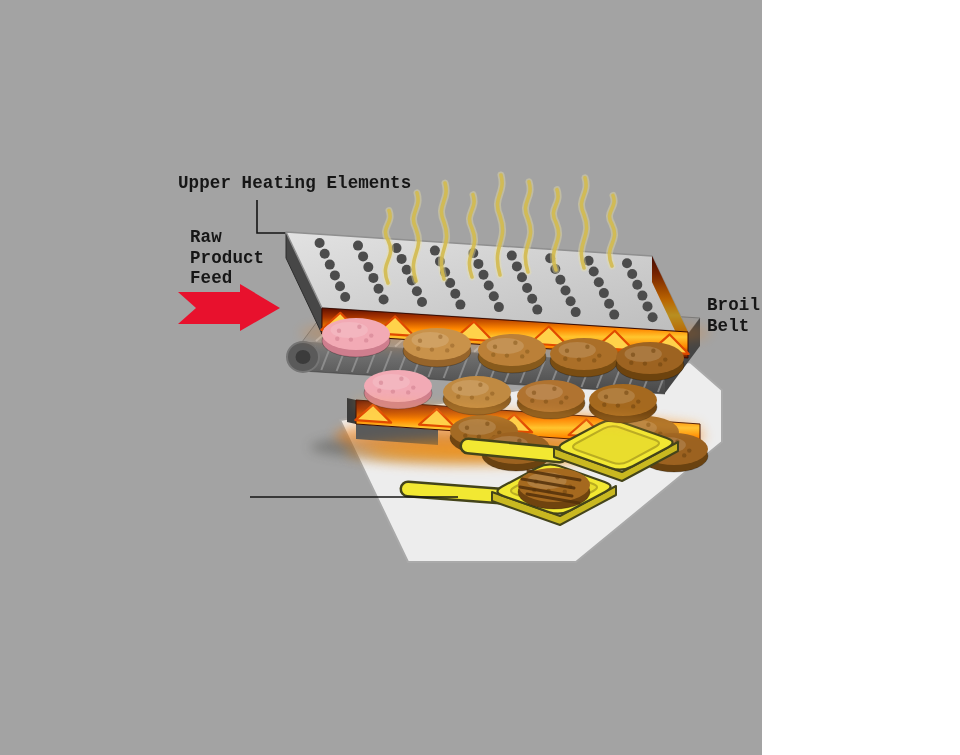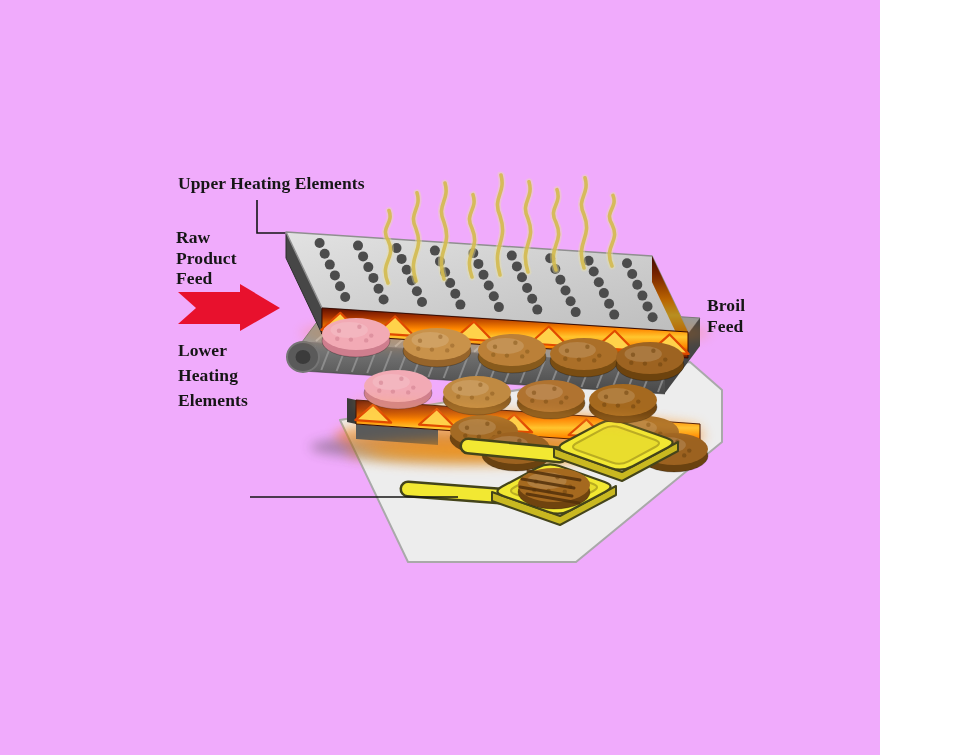--- a/index.html
+++ b/index.html
@@ -1,17 +1,17 @@
 <!DOCTYPE html>
 <html><head>
 <meta charset="utf-8">
 <style>
   html,body{margin:0;padding:0;background:#ffffff;}
-  #canvas{position:relative;width:880px;height:755px;background:#f0abfc;overflow:hidden;
-          font-family:Liberation Serif, serif;}
+  #canvas{position:relative;width:762px;height:755px;background:#a3a3a3;overflow:hidden;
+          font-family:Liberation Mono, monospace;}
   #art{position:absolute;left:0;top:0;}
   .label{position:absolute;font-weight:600;font-size:17.5px;line-height:20.5px;
          color:#161616;white-space:pre-line;letter-spacing:.1px;}
   .label.spaced{line-height:25px;}
 </style>
 </head>
 <body>
 
 <div id="canvas">
 
@@ -374,21 +374,18 @@
       </g>
     <g id="gLeaders">
         <polyline points="257,200 257,233 285,233" fill="none" stroke="#141414" stroke-width="1.6"></polyline>
         <line x1="250" y1="497" x2="458" y2="497" stroke="#141414" stroke-width="1.6"></line>
       </g>
 
     <polygon points="178,292 240,292 240,284 280,308 240,331 240,324 178,324 196,308" fill="#e8112d"></polygon>
   </svg>
 
   <div class="label" style="left:178px;top:173px">Upper Heating Elements</div>
-  <div class="label" style="left:176px;top:227px">Raw
+  <div class="label" style="left:190px;top:227px">Raw
 Product
 Feed</div>
   <div class="label" style="left:707px;top:295px">Broil
-Feed</div>
-  <div class="label spaced" style="left:178px;top:338px">Lower
-Heating
-Elements</div>
+Belt</div>
 </div>
 
 </body></html>

